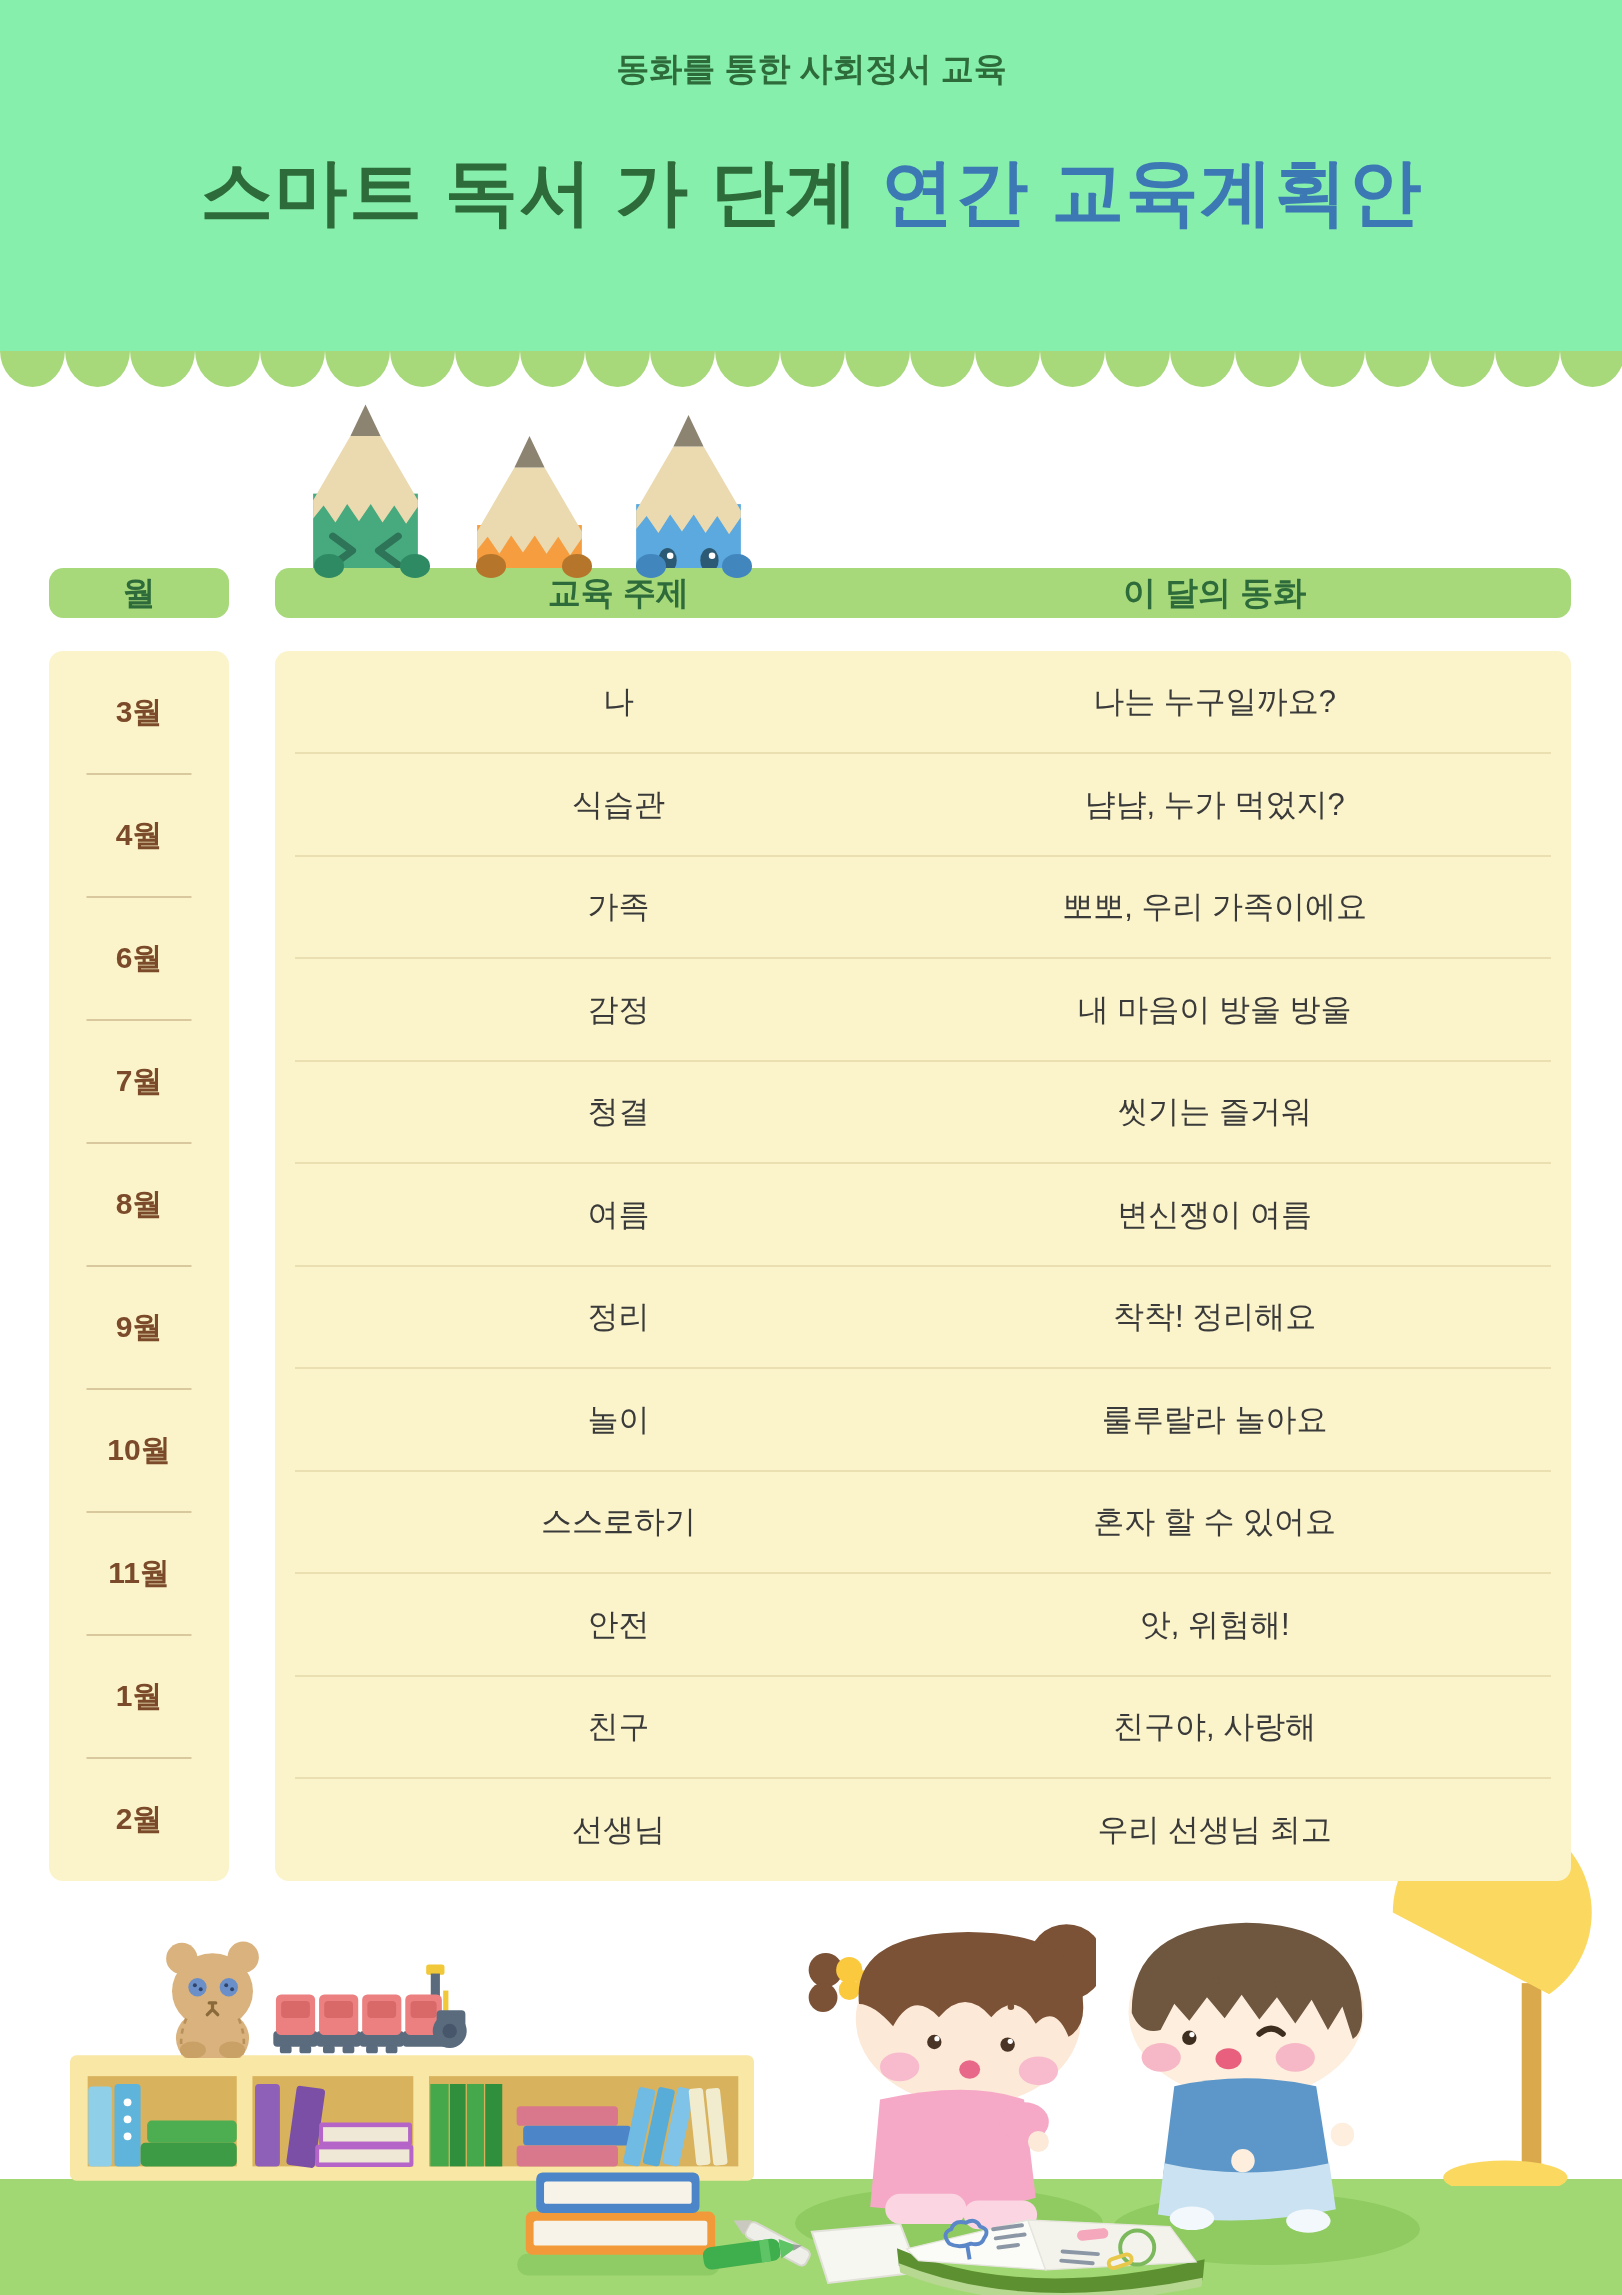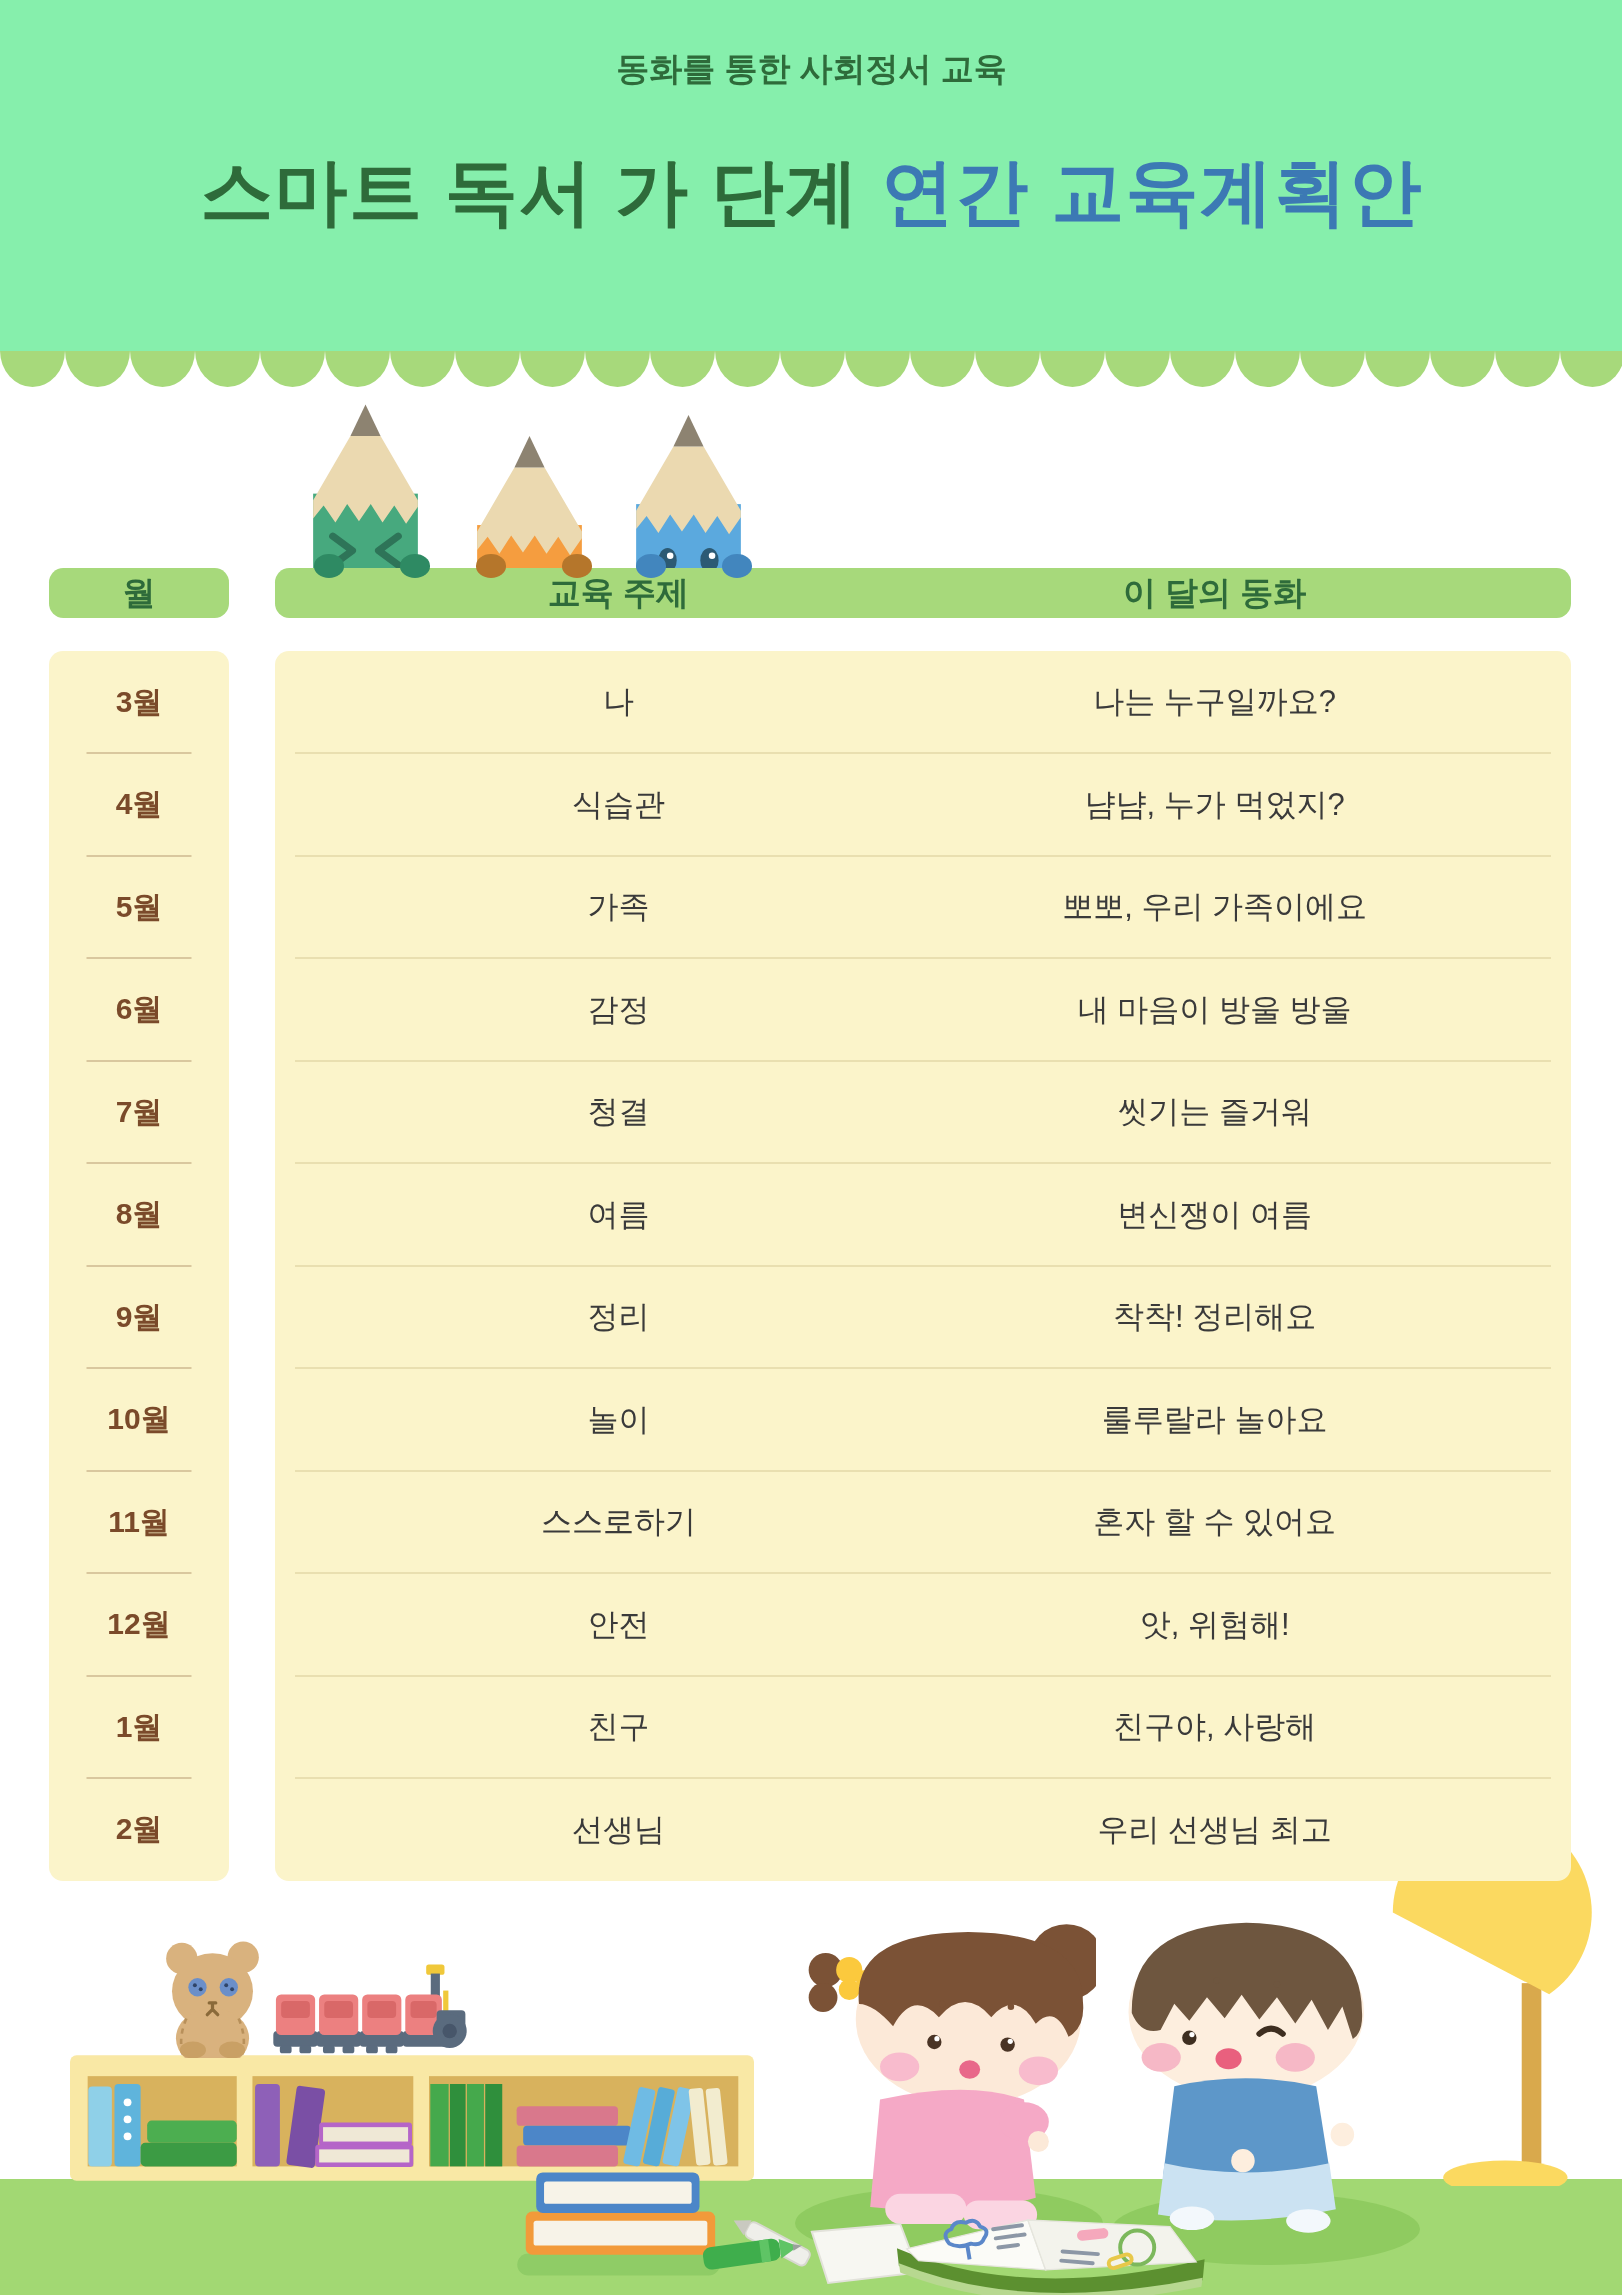--- a/index.html
+++ b/index.html
@@ -133,28 +133,26 @@
   <div class="paw" style="left:314px;background:#2E8A63;"></div>
   <div class="paw" style="left:400px;background:#2E8A63;"></div>
   <div class="paw" style="left:476px;background:#B5762B;"></div>
   <div class="paw" style="left:562px;background:#B5762B;"></div>
   <div class="paw" style="left:636px;background:#4286BE;"></div>
   <div class="paw" style="left:722px;background:#4286BE;"></div>
 
   <div class="panel" id="month-panel">
       <div class="mcell">3월</div>
       <div class="mcell">4월</div>
-      <div class="mcell">5월</div>
       <div class="mcell">6월</div>
       <div class="mcell">7월</div>
       <div class="mcell">8월</div>
       <div class="mcell">9월</div>
       <div class="mcell">10월</div>
       <div class="mcell">11월</div>
-      <div class="mcell">12월</div>
       <div class="mcell">1월</div>
       <div class="mcell">2월</div>
     </div>
   <div class="panel" id="rows-panel">
       <div class="wrow">
         <div class="topic">나</div>
         <div class="story">나는 누구일까요?</div>
       </div>
       <div class="wrow">
         <div class="topic">식습관</div>

